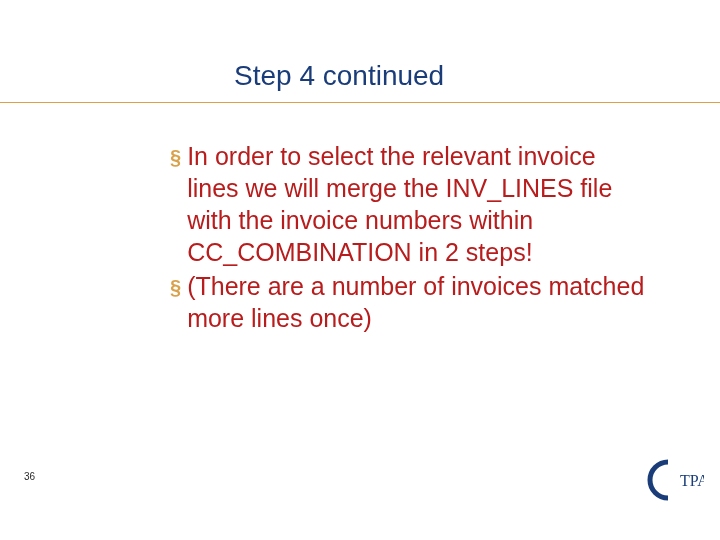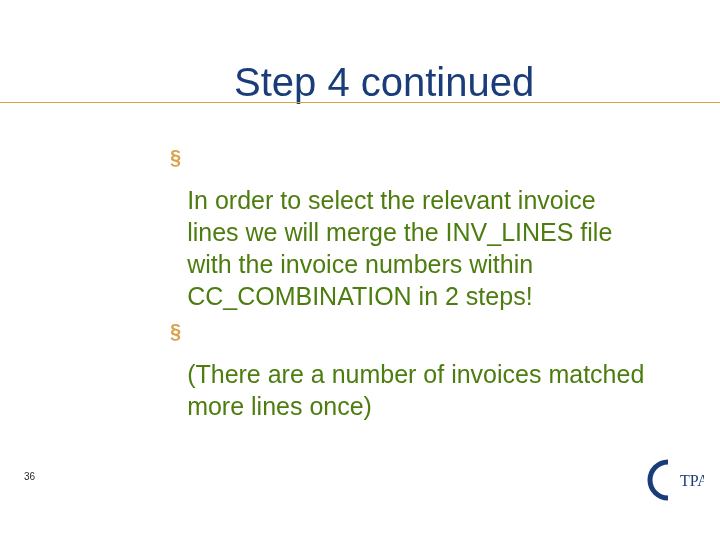--- a/index.html
+++ b/index.html
@@ -23,21 +23,21 @@
     left: 118px;
     font-size: 17px;
     font-weight: bold;
     color: #1a3d7a;
     letter-spacing: 0.2px;
   }
   .subtitle {
     position: absolute;
     top: 60px;
     left: 234px;
-    font-size: 40px;
+    font-size: 28px;
     color: #1a3d7a;
     font-weight: 400;
   }
   .thin-line {
     position: absolute;
     top: 102px;
     left: 0;
     width: 720px;
     height: 1px;
     background: #d9a14a;
@@ -64,22 +64,21 @@
     color: #d9a14a;
     font-size: 20px;
     line-height: 30px;
     margin-right: 6px;
     margin-top: 2px;
     font-weight: bold;
   }
   .bullet-text {
     font-size: 25px;
     line-height: 32px;
-    color: #4d7c0f;
-    margin-top: 44px;
+    color: #b91c1c;
   }
   .page-num {
     position: absolute;
     bottom: 58px;
     left: 24px;
     font-size: 10px;
     color: #2a2a2a;
   }
   .logo-ctpa {
     position: absolute;

